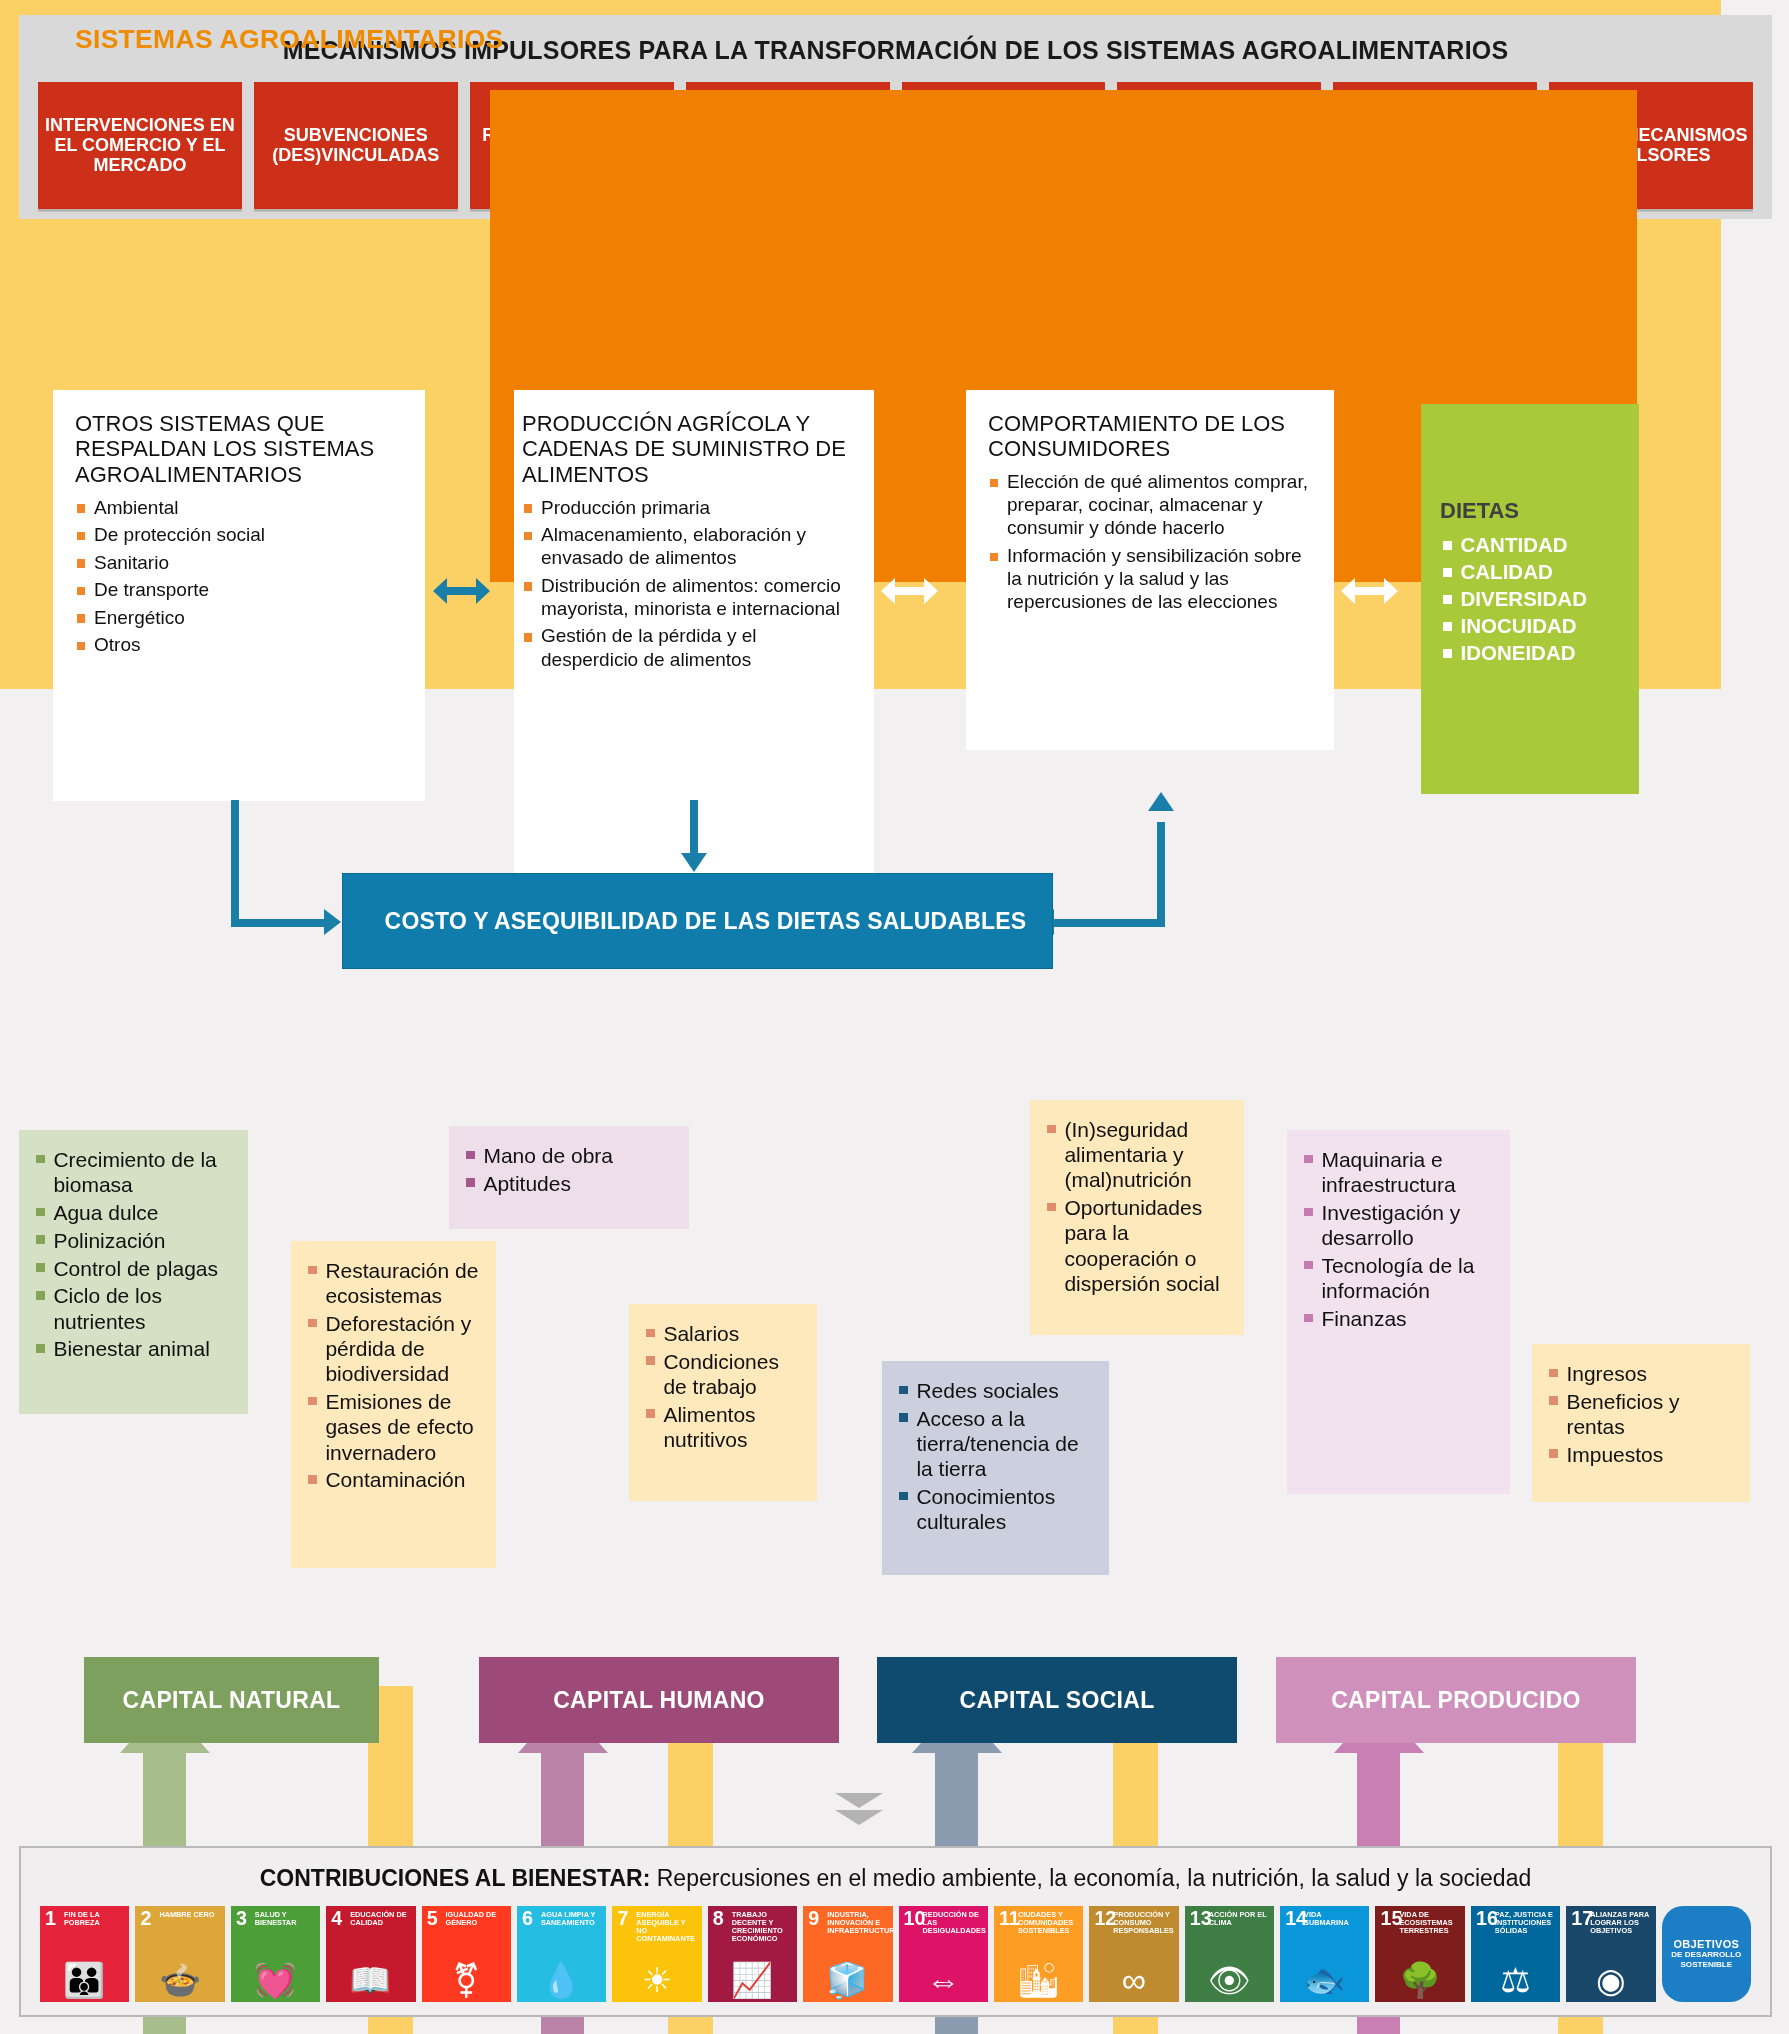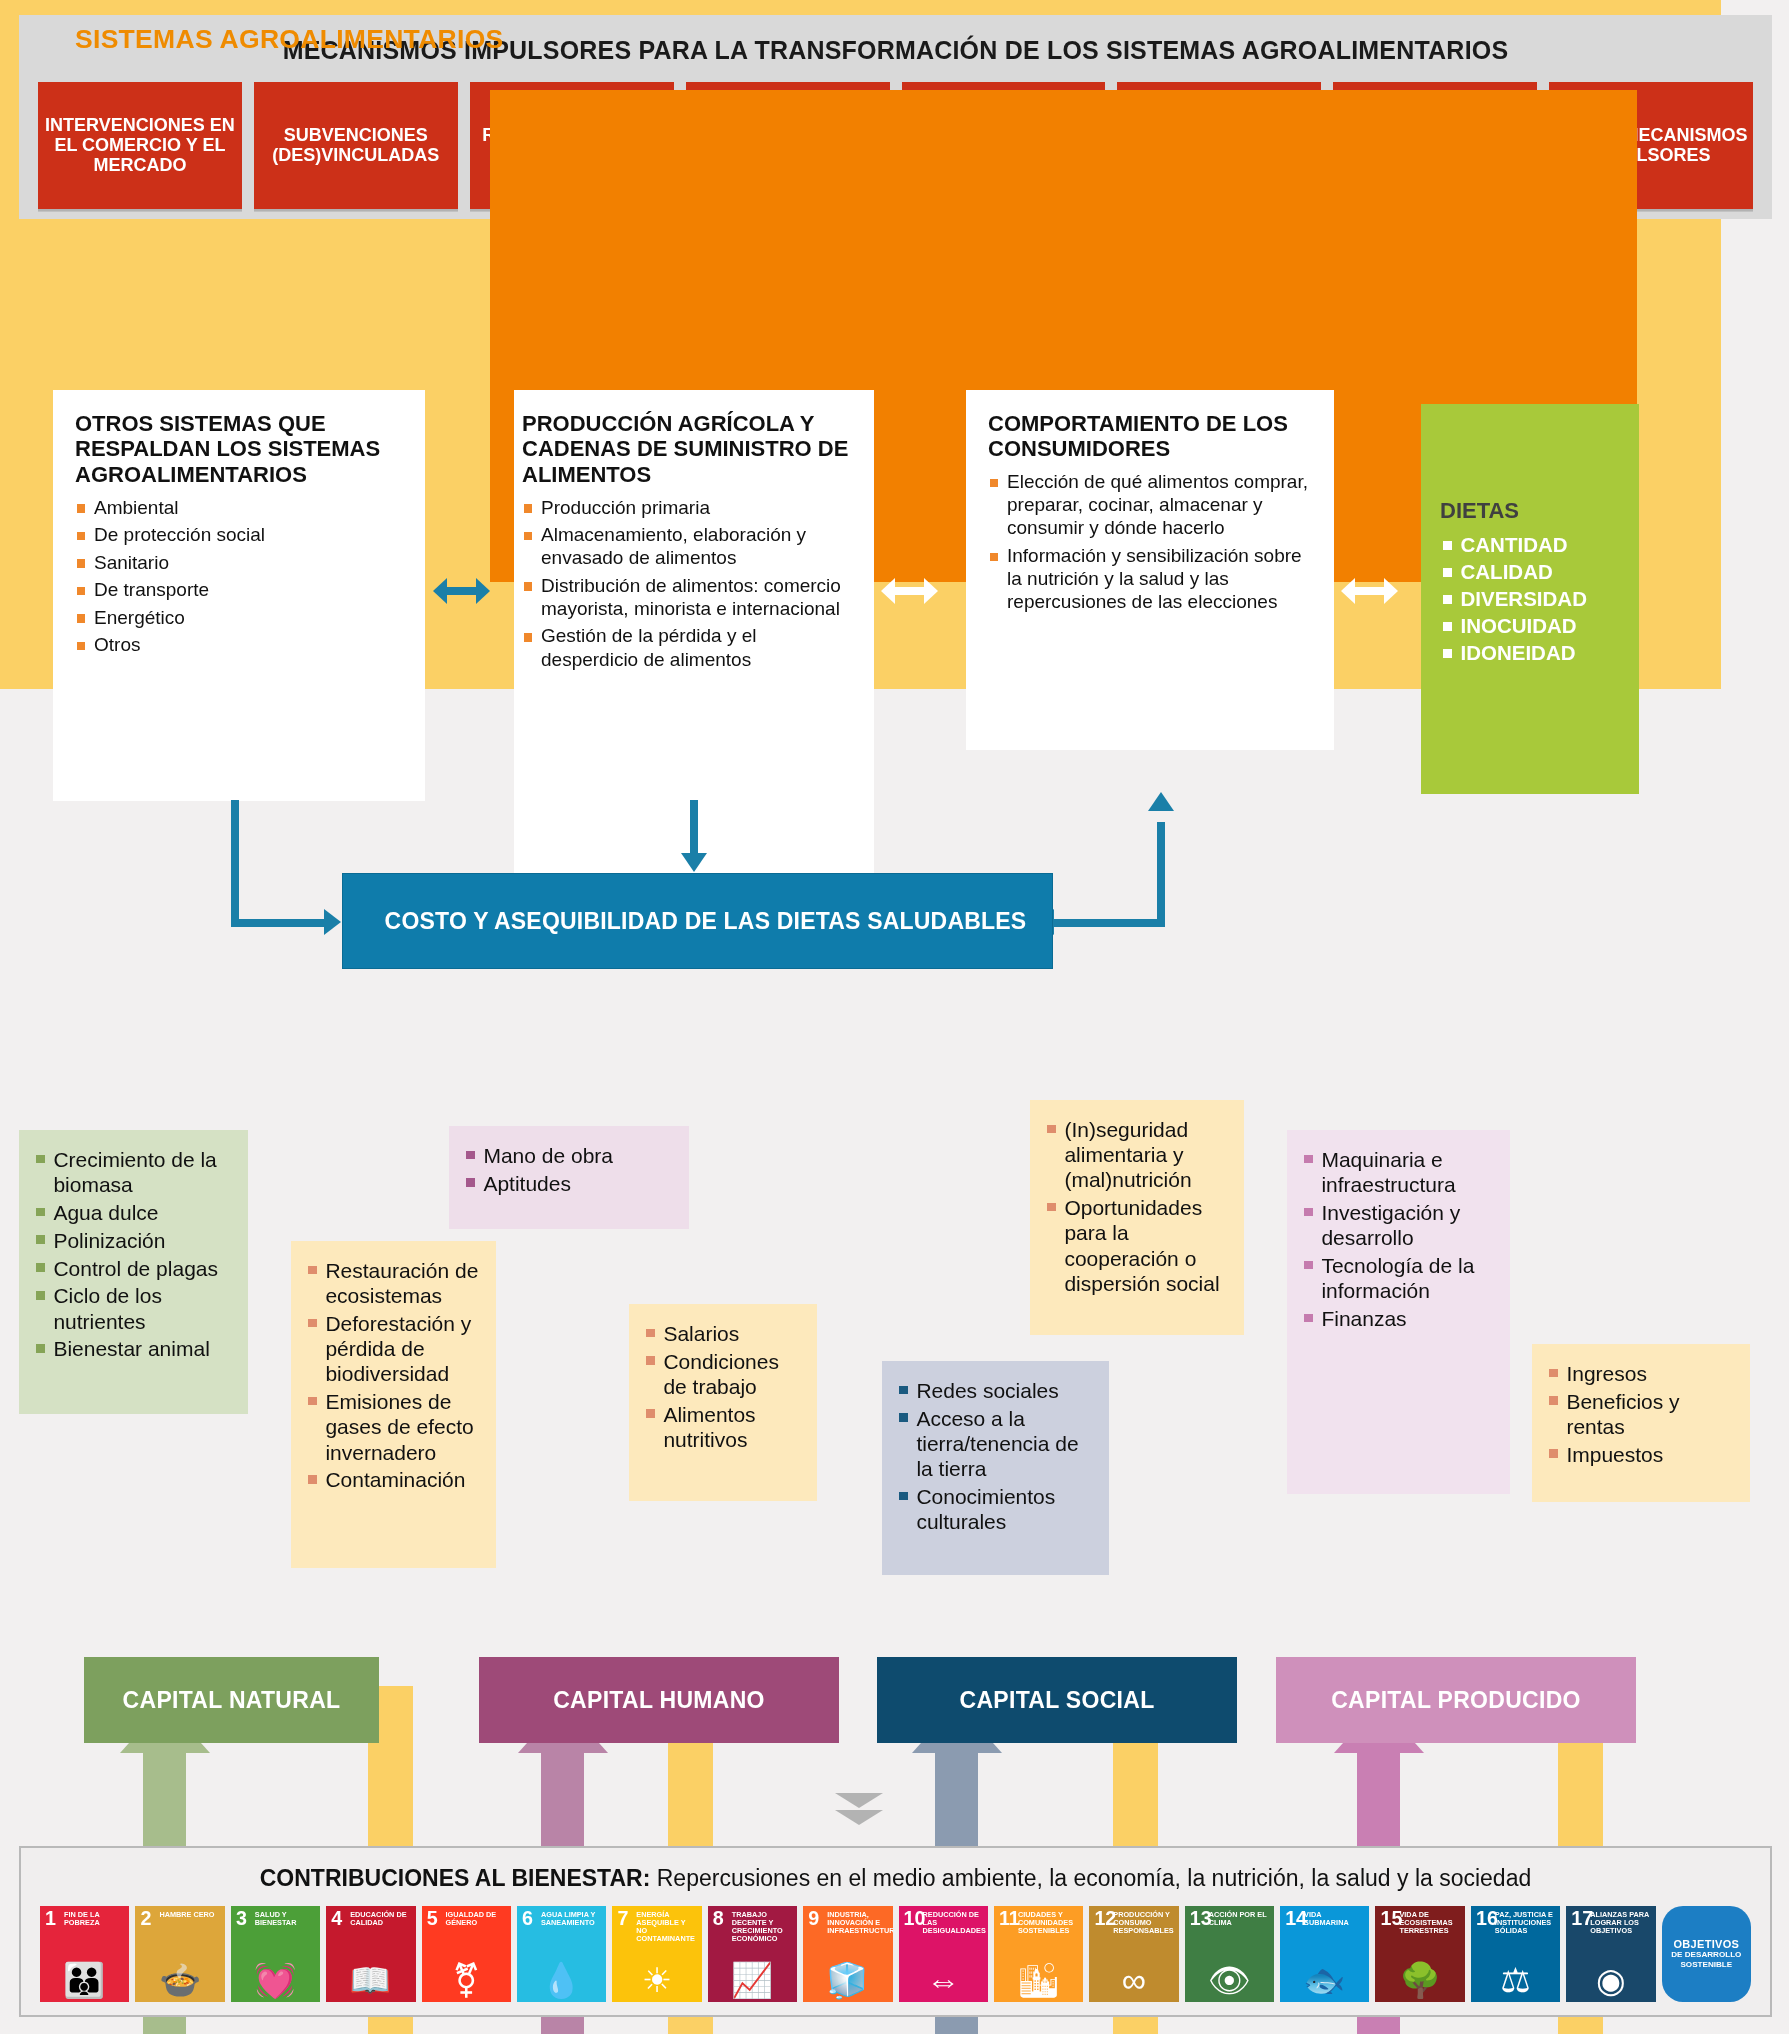--- a/index.html
+++ b/index.html
@@ -64,21 +64,21 @@
   #food-env-label {
     position: absolute; right: 13.7px; bottom: 19px;
     color: #fff; font-weight: bold; font-size: 23px;
     text-align: right; line-height: 1.12;
   }
 
   .wbox {
     position: absolute; background: #fff; padding: 20.5px 22px;
   }
   .wbox h3 {
-    font-size: 22px; font-weight: bold; color: #111; line-height: 1.16;
+    font-size: 22px; font-weight: normal; color: #111; line-height: 1.16;
     margin-bottom: 8.6px;
   }
   .wbox ul { list-style: none; }
   .wbox li {
     font-size: 19px; color: #111; line-height: 1.22;
     padding-left: 19px; position: relative; margin-bottom: 4.3px;
   }
   .wbox li::before {
     content: ""; position: absolute; left: 1.7px; top: 8.6px;
     width: 8.6px; height: 8.6px; background: #f0882b;

